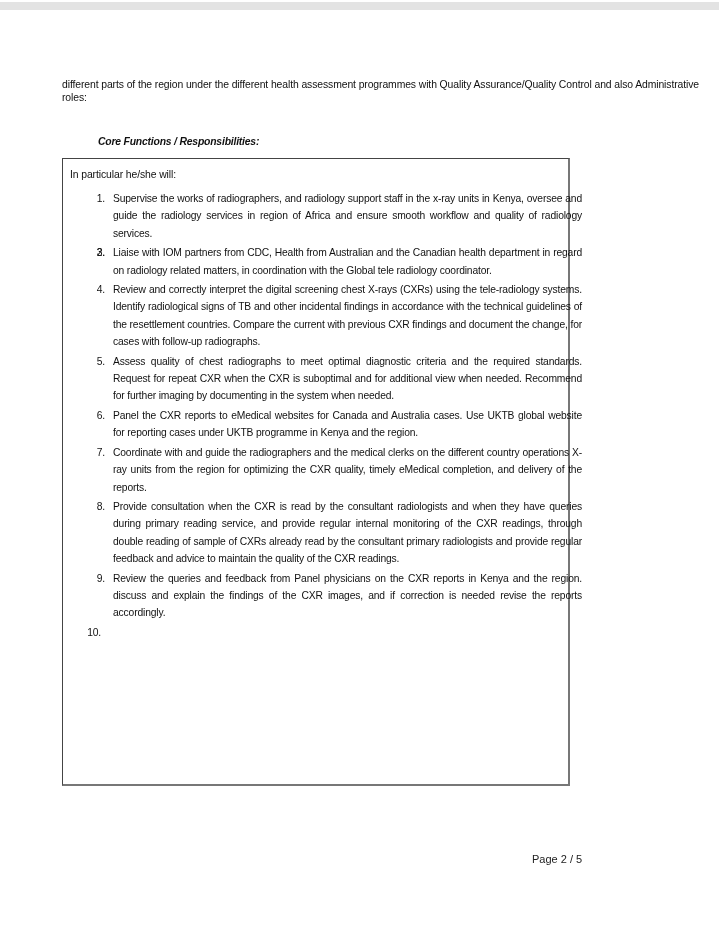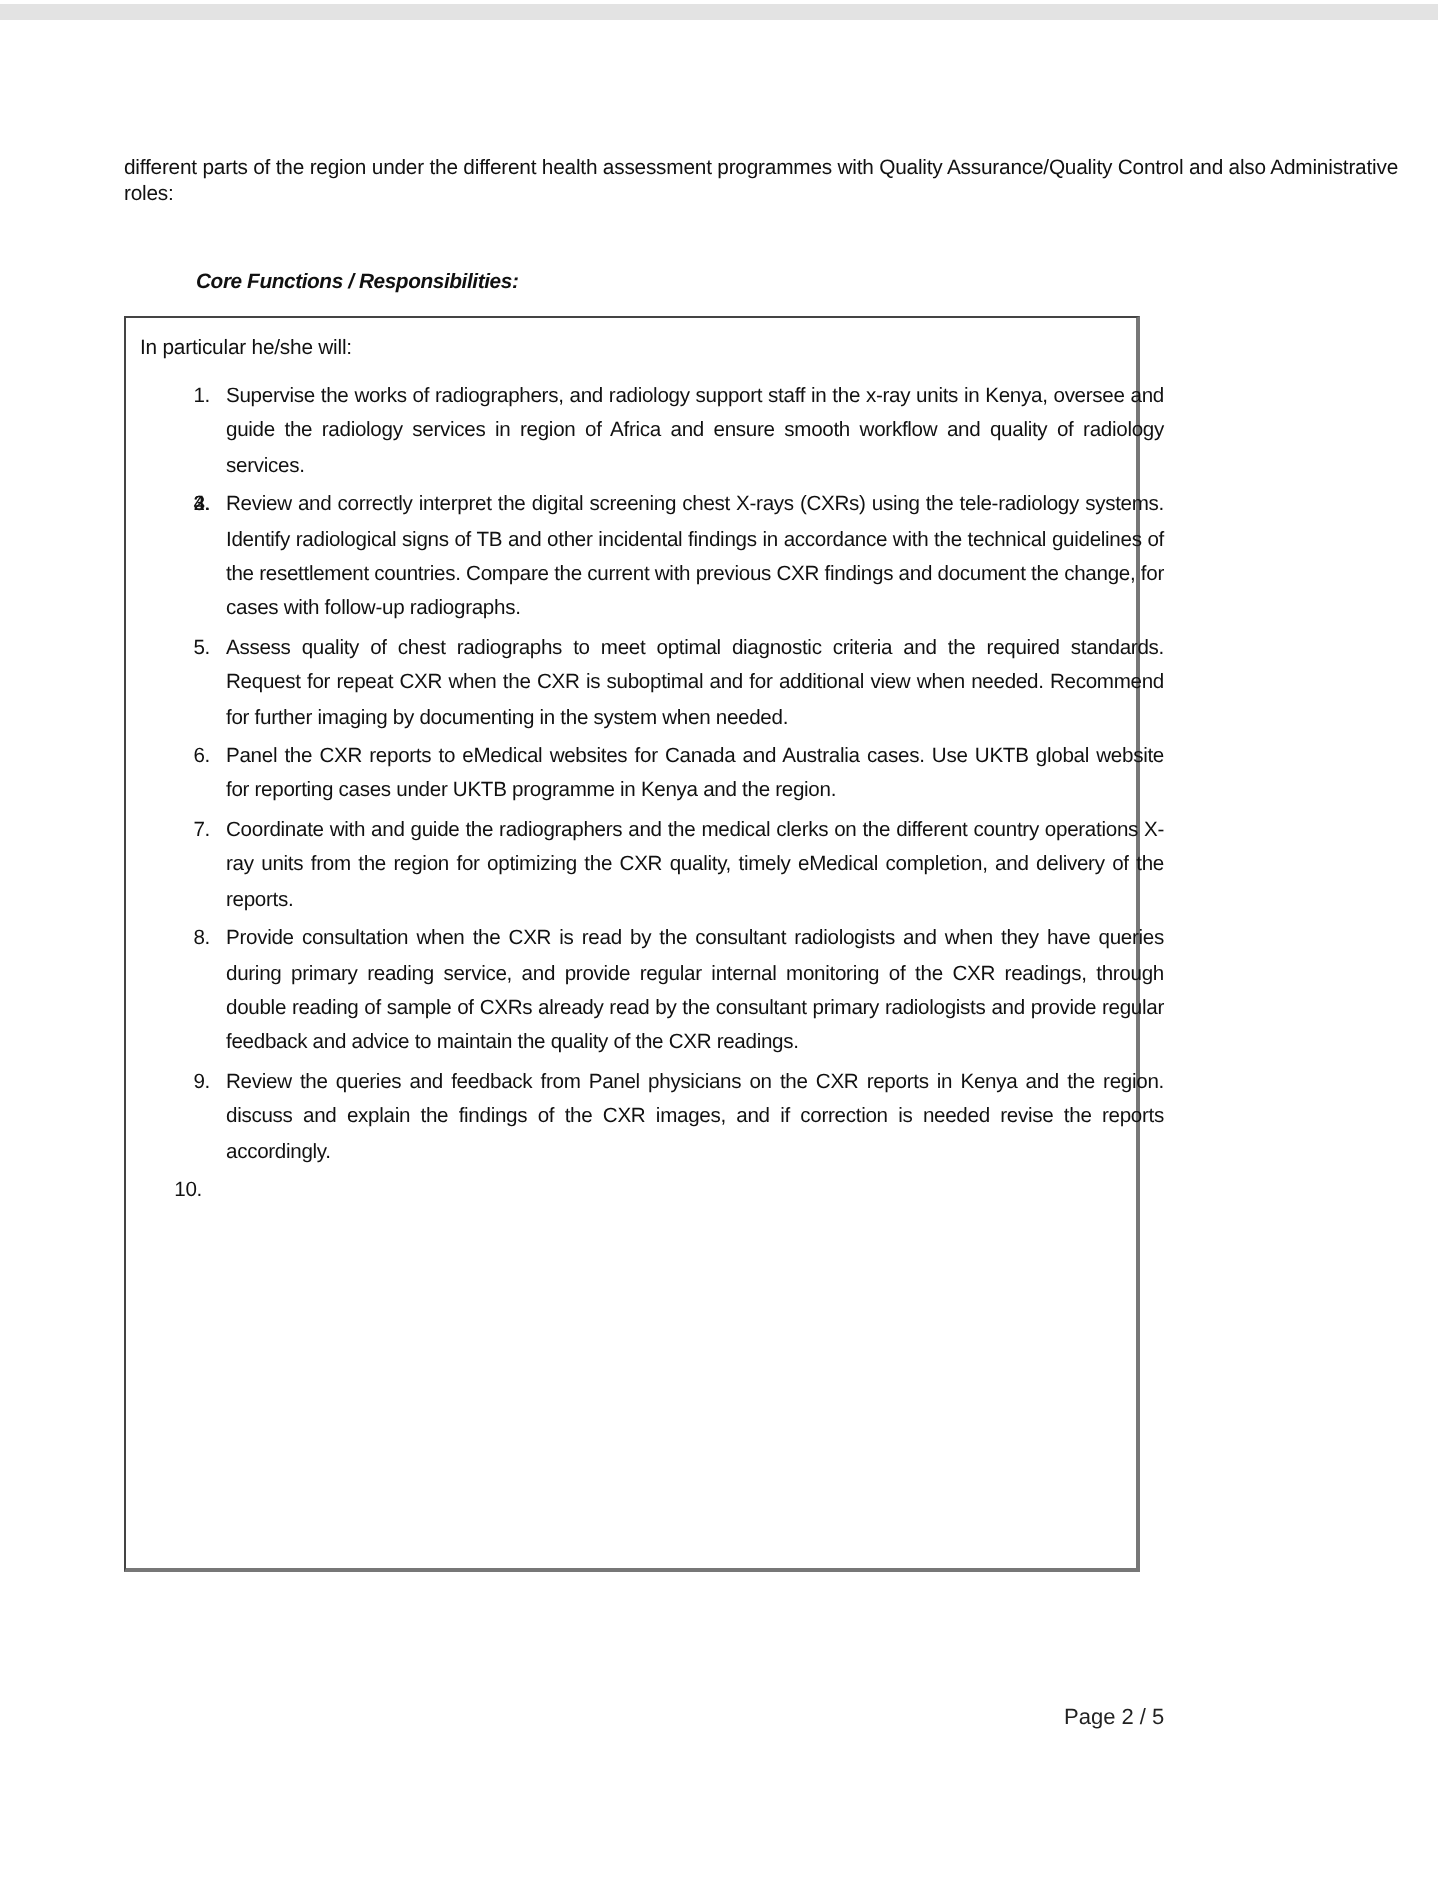--- a/index.html
+++ b/index.html
@@ -37,21 +37,21 @@
 
 <div class="page">
   <div class="intro">different parts of the region under the different health assessment programmes with Quality Assurance/Quality Control and also Administrative roles:</div>
   <div class="section-title">Core Functions / Responsibilities:</div>
 
   <div class="box">
     <div class="box-lead">In particular he/she will:</div>
     <ol class="list">
       <li><span class="num">1.</span><span>Supervise the works of radiographers, and radiology support staff in the x-ray units in Kenya, oversee and guide the radiology services in region of Africa and ensure smooth workflow and quality of radiology services.</span></li>
       <li><span class="num">2.</span></li>
-      <li><span class="num">3.</span></li>
+      <li><span class="num">3.</span><span>Liaise with IOM partners from CDC, Health from Australian and the Canadian health department in regard on radiology related matters, in coordination with the Global tele radiology coordinator.</span></li>
       <li><span class="num">4.</span><span>Review and correctly interpret the digital screening chest X-rays (CXRs) using the tele-radiology systems. Identify radiological signs of TB and other incidental findings in accordance with the technical guidelines of the resettlement countries. Compare the current with previous CXR findings and document the change, for cases with follow-up radiographs.</span></li>
       <li><span class="num">5.</span><span>Assess quality of chest radiographs to meet optimal diagnostic criteria and the required standards. Request for repeat CXR when the CXR is suboptimal and for additional view when needed. Recommend for further imaging by documenting in the system when needed.</span></li>
       <li><span class="num">6.</span><span>Panel the CXR reports to eMedical websites for Canada and Australia cases. Use UKTB global website for reporting cases under UKTB programme in Kenya and the region.</span></li>
       <li><span class="num">7.</span><span>Coordinate with and guide the radiographers and the medical clerks on the different country operations X-ray units from the region for optimizing the CXR quality, timely eMedical completion, and delivery of the reports.</span></li>
       <li><span class="num">8.</span><span>Provide consultation when the CXR is read by the consultant radiologists and when they have queries during primary reading service, and provide regular internal monitoring of the CXR readings, through double reading of sample of CXRs already read by the consultant primary radiologists and provide regular feedback and advice to maintain the quality of the CXR readings.</span></li>
       <li><span class="num">9.</span><span>Review the queries and feedback from Panel physicians on the CXR reports in Kenya and the region. discuss and explain the findings of the CXR images, and if correction is needed revise the reports accordingly.</span></li>
       <li><span class="num two">10.</span></li>
     </ol>
   </div>
 

